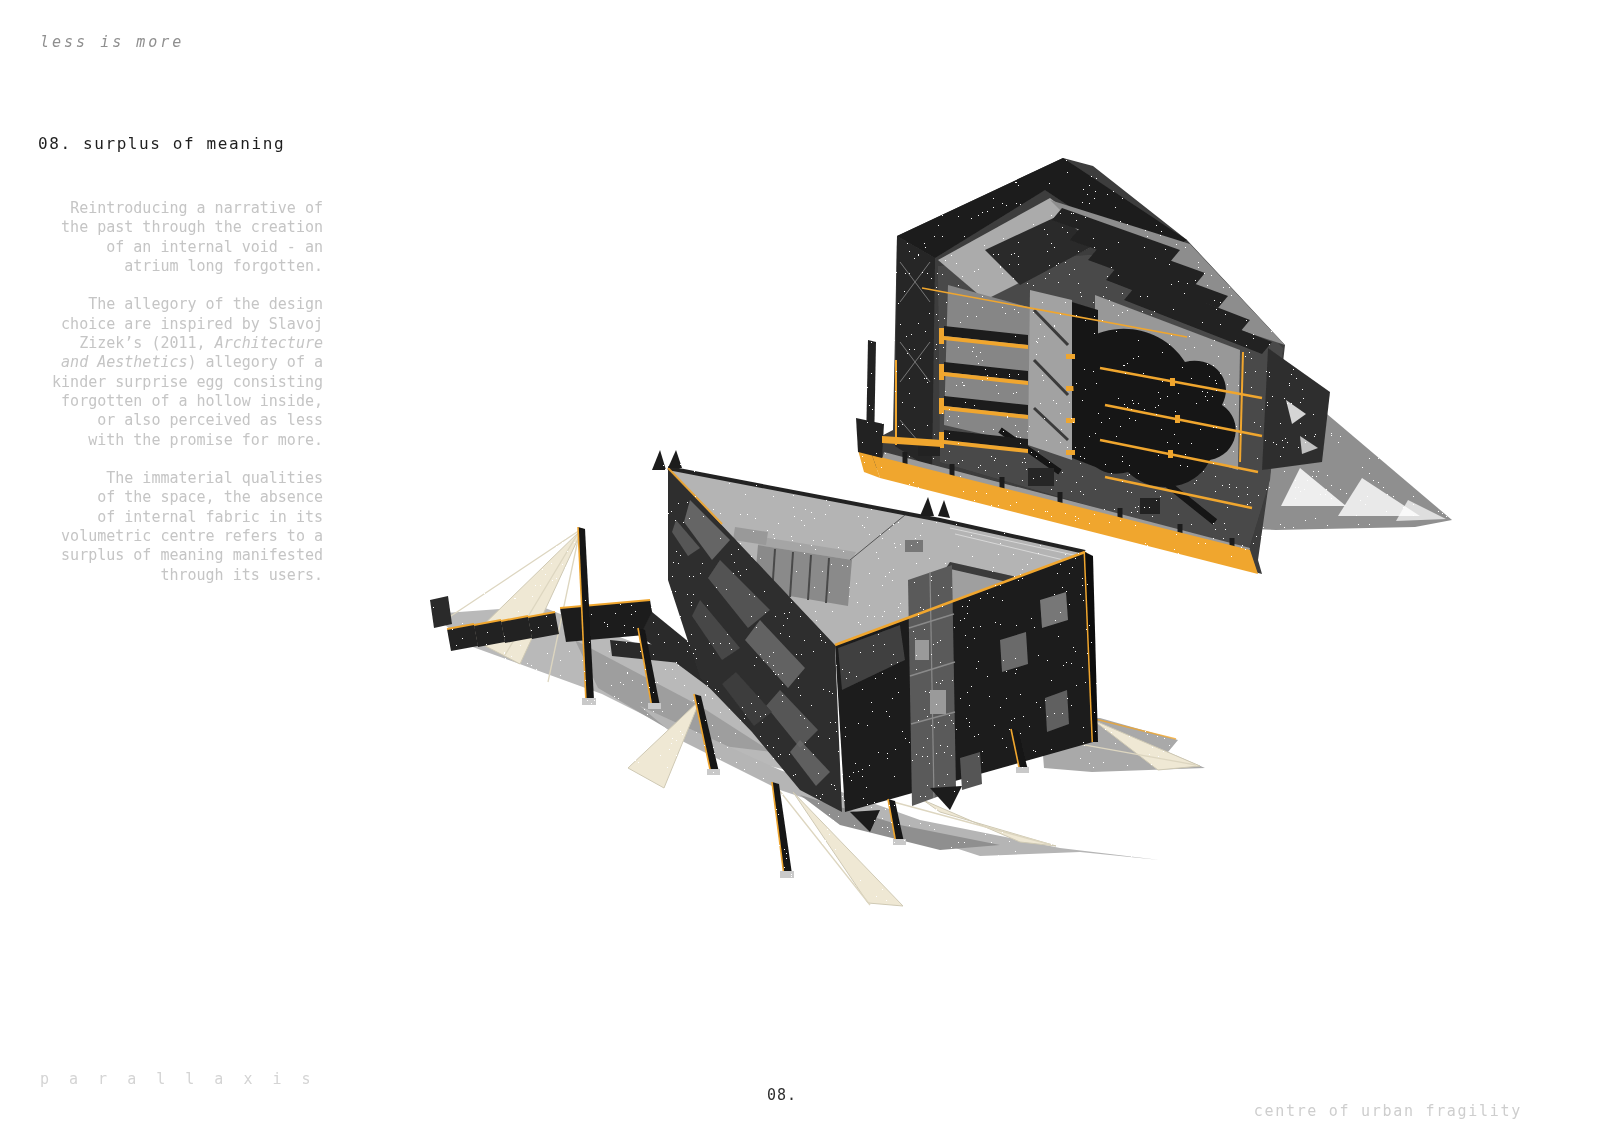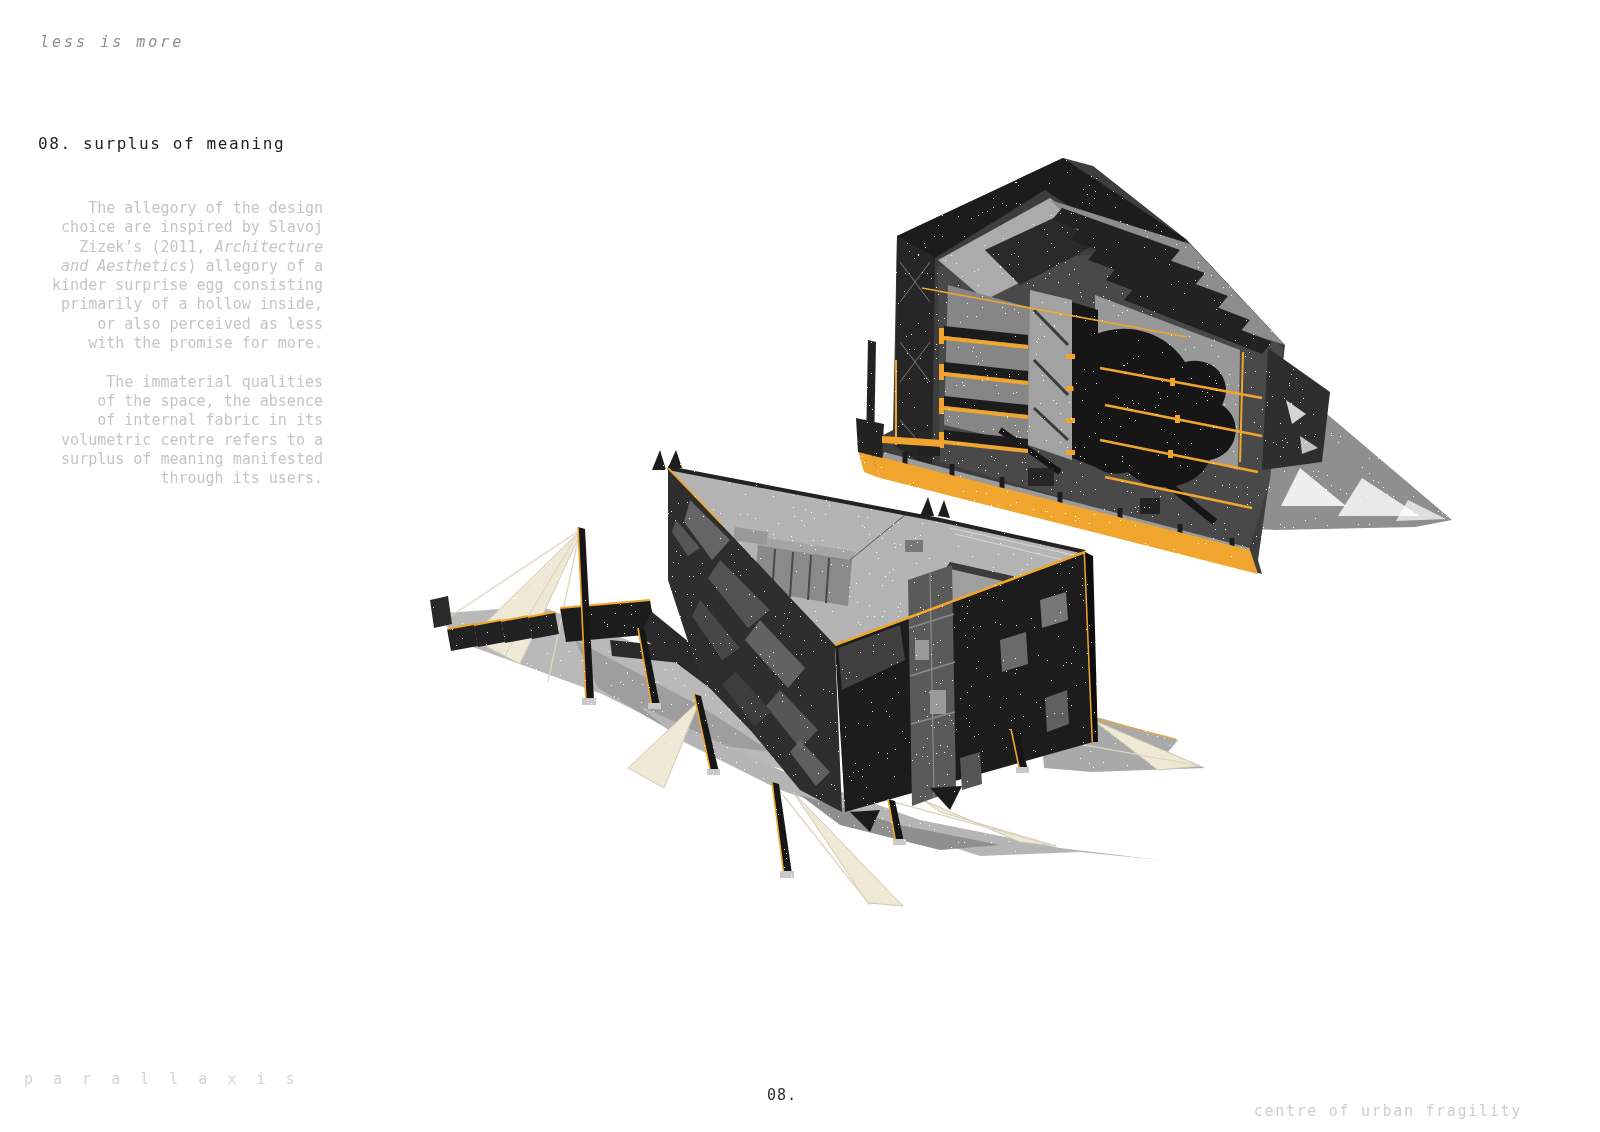--- a/index.html
+++ b/index.html
@@ -27,43 +27,49 @@
     position:absolute;left:38px;top:199px;width:285px;text-align:right;
     font-size:15px;line-height:19.3px;color:var(--p-body_gray);
   }
   .body-text .para{margin:0 0 19.3px 0;}
   .body-text .line{white-space:nowrap;}
   .body-text .it{font-style:italic;}
   .footer{
     position:absolute;left:0;right:0;top:1070px;height:26px;font-size:15px;
   }
   .footer .f-left{
-    position:absolute;left:24px;top:0;letter-spacing:5.5px;color:var(--p-footer_light);
+    position:absolute;left:40px;top:0;letter-spacing:5.5px;color:var(--p-footer_light);
   }
   .footer .f-center{
     position:absolute;left:767px;top:16px;color:var(--p-footer_dark);letter-spacing:1px;
   }
   .footer .f-right{
     position:absolute;right:78px;top:0;letter-spacing:1.7px;color:#cecece;margin-top:32px;
   }
   .figure-svg{position:absolute;left:0;top:0;pointer-events:none;}
 </style>
 </head>
 <body>
 
 <div class="motto">less is more</div>
 <div class="page-title">08. surplus of meaning</div>
 <div class="body-text" id="body-text">
+    <div class="para">
+      <div class="line"><span>Reintroducing a narrative of</span></div>
+      <div class="line"><span>the past through the creation</span></div>
+      <div class="line"><span>of an internal void - an</span></div>
+      <div class="line"><span>atrium long forgotten.</span></div>
+    </div>
     <div class="para">
       <div class="line"><span>The allegory of the design</span></div>
       <div class="line"><span>choice are inspired by Slavoj</span></div>
       <div class="line"><span>Zizek’s (2011, </span><span class="it">Architecture</span></div>
       <div class="line"><span class="it">and Aesthetics</span><span>) allegory of a</span></div>
       <div class="line"><span>kinder surprise egg consisting</span></div>
-      <div class="line"><span>primarily of a hollow inside,</span></div>
+      <div class="line"><span>forgotten of a hollow inside,</span></div>
       <div class="line"><span>or also perceived as less</span></div>
       <div class="line"><span>with the promise for more.</span></div>
     </div>
     <div class="para">
       <div class="line"><span>The immaterial qualities</span></div>
       <div class="line"><span>of the space, the absence</span></div>
       <div class="line"><span>of internal fabric in its</span></div>
       <div class="line"><span>volumetric centre refers to a</span></div>
       <div class="line"><span>surplus of meaning manifested</span></div>
       <div class="line"><span>through its users.</span></div>

